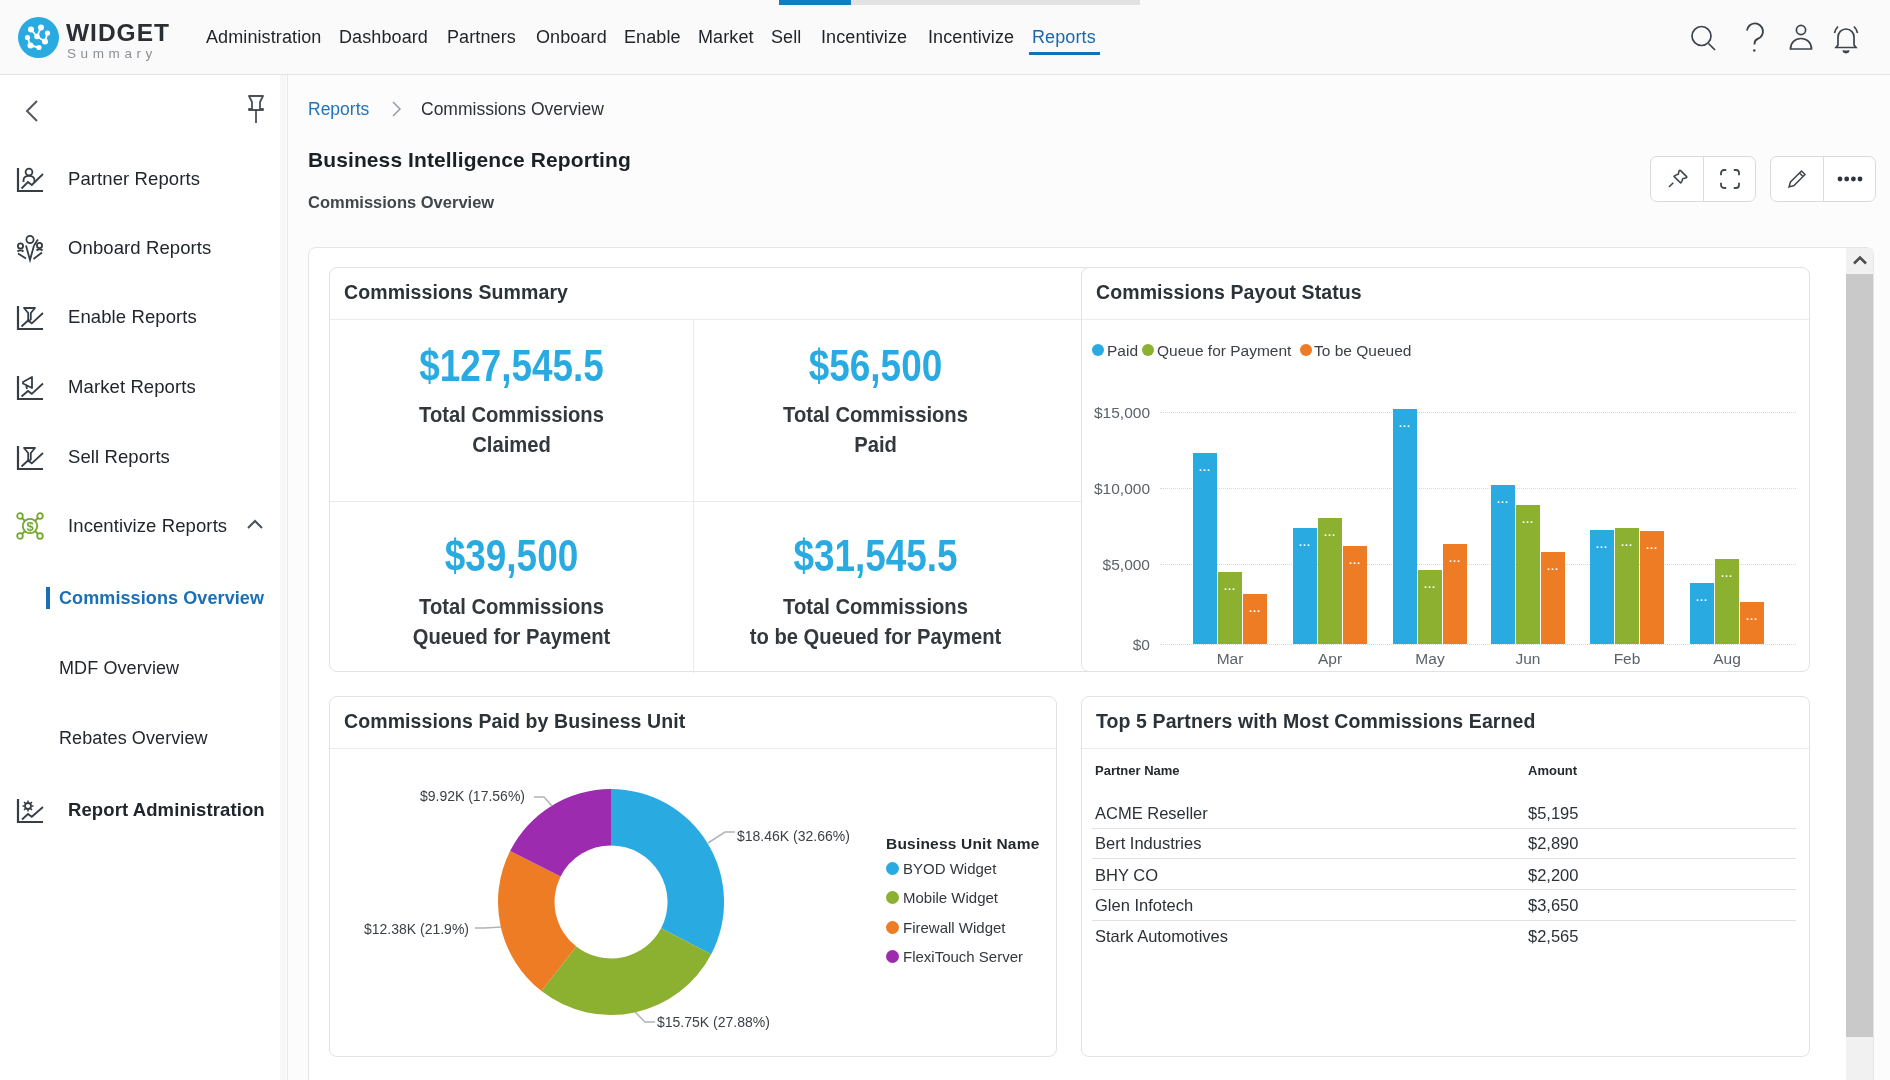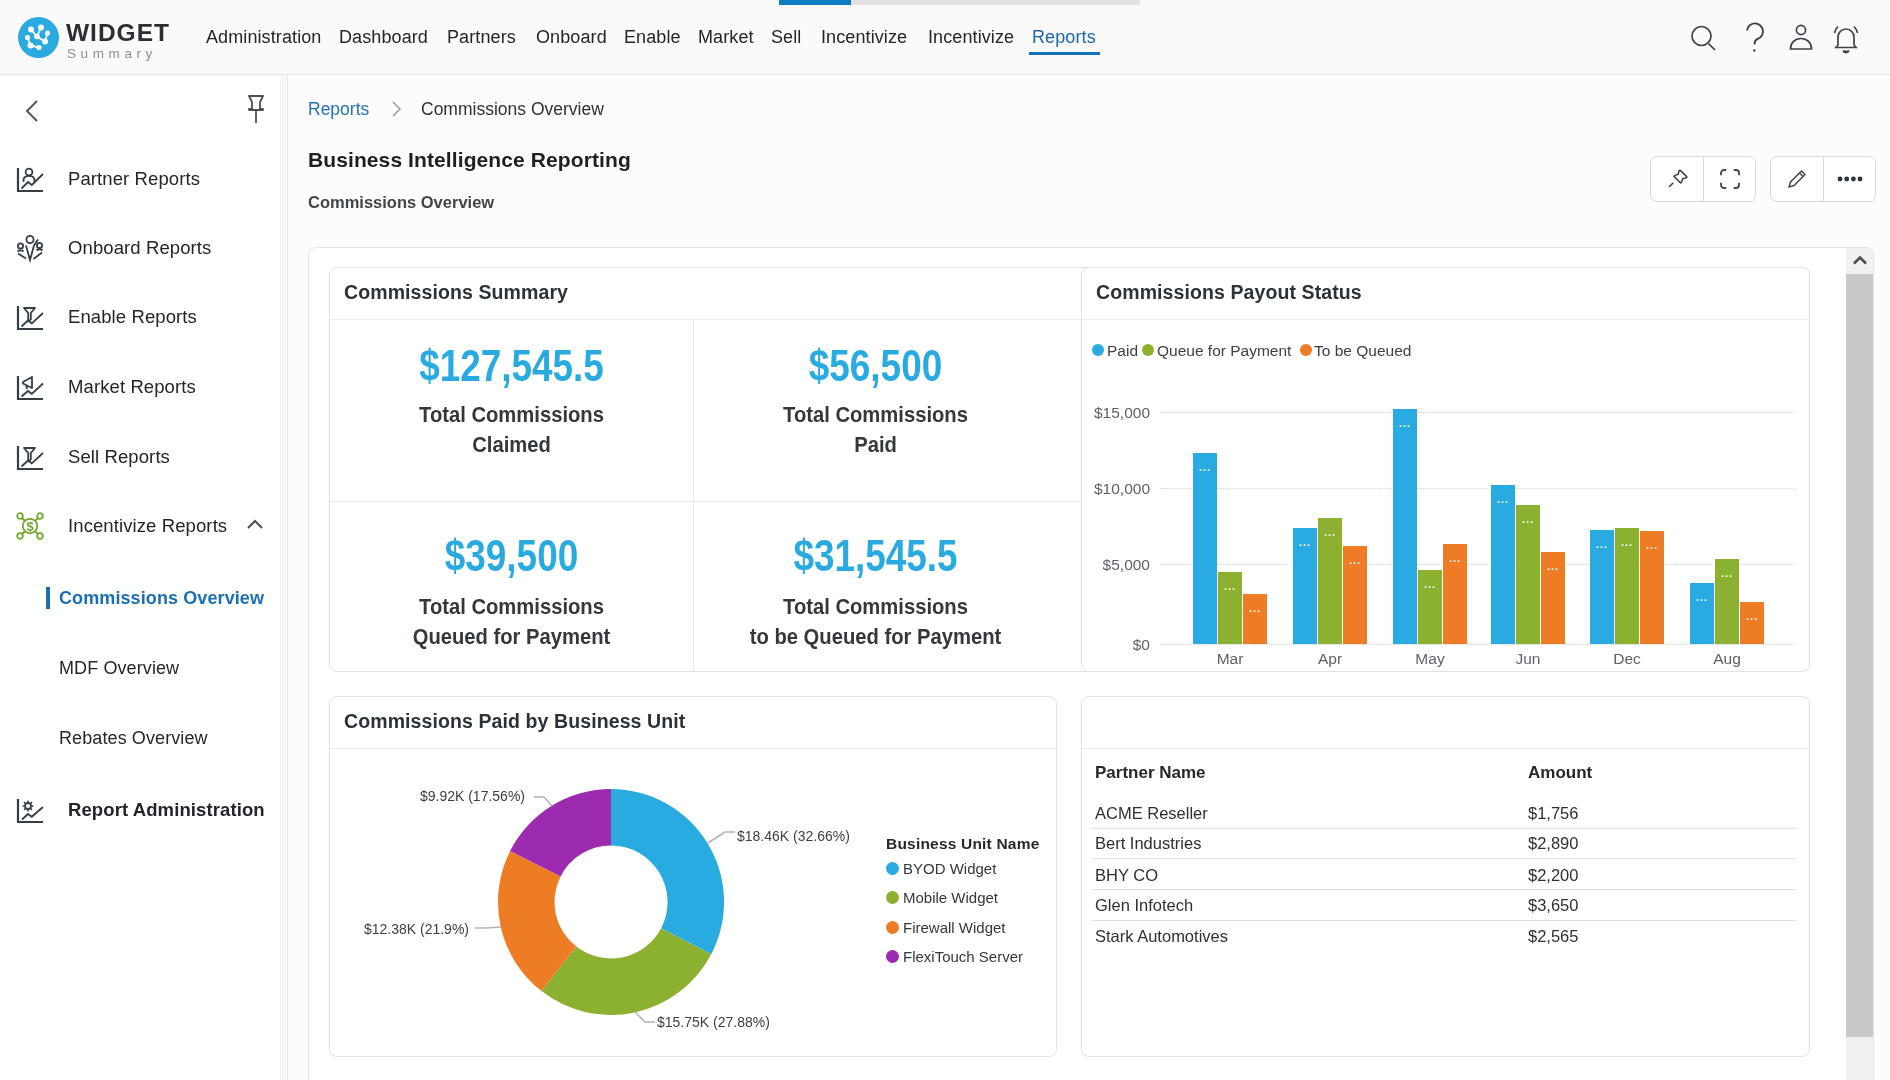--- a/index.html
+++ b/index.html
@@ -50,21 +50,21 @@
 #c1-v { position:absolute; left:363px; top:51px; width:1px; height:354px; background:#e8eaec; }
 #c1-h { position:absolute; left:0; top:233px; width:100%; height:1px; background:#e8eaec; }
 
 .ylab { position:absolute; width:60px; text-align:right; font-size:15.5px; color:#5c6269; }
 .xlab { position:absolute; width:60px; text-align:center; font-size:15.5px; color:#5c6269; }
 .grid { position:absolute; left:1160px; width:636px; height:0; border-top:1.5px dotted #d8d8d8; }
 .bar { position:absolute; }
 .bar i { position:absolute; top:8px; width:100%; text-align:center; font-style:normal; color:#fff; font-size:11px; font-weight:700; letter-spacing:1px; }
 .leg-dot { display:inline-block; width:13px; height:13px; border-radius:50%; margin-right:4px; vertical-align:-1px; }
 
-.t-head { position:absolute; font-size:17px; font-weight:700; color:#24292e; }
+.t-head { position:absolute; font-size:13px; font-weight:700; color:#24292e; }
 .t-cell { position:absolute; font-size:16.5px; color:#2b3136; }
 .t-sep { position:absolute; left:1092px; width:704px; height:1px; background:#dfe2e5; }
 
 .dleg { position:absolute; font-size:15px; color:#33383d; }
 .dlab { position:absolute; font-size:14px; color:#3c4147; }
 </style>
 </head>
 <body>
 
 <div id="header"></div>
@@ -261,21 +261,21 @@
 <div class="ylab" style="left:1090px;top:556px">$5,000</div>
 <div class="ylab" style="left:1090px;top:636px">$0</div>
 <div class="grid" style="top:412px"></div>
 <div class="grid" style="top:488px"></div>
 <div class="grid" style="top:564px"></div>
 <div class="grid" style="top:644px"></div>
 <div class="xlab" style="left:1200px;top:650px">Mar</div>
 <div class="xlab" style="left:1300px;top:650px">Apr</div>
 <div class="xlab" style="left:1400px;top:650px">May</div>
 <div class="xlab" style="left:1498px;top:650px">Jun</div>
-<div class="xlab" style="left:1597px;top:650px">Dec</div>
+<div class="xlab" style="left:1597px;top:650px">Feb</div>
 <div class="xlab" style="left:1697px;top:650px">Aug</div>
 
 <div class="bar" style="left:1193px;top:453px;width:24px;height:191px;background:#29abe2">
     <i>...</i>
   </div>
 <div class="bar" style="left:1218px;top:572px;width:24px;height:72px;background:#8cb030">
     <i>...</i>
   </div>
 <div class="bar" style="left:1243px;top:594px;width:24px;height:50px;background:#ee7c24">
     <i>...</i>
@@ -351,26 +351,27 @@
 <div class="dlab" style="left:657px;top:1014px">$15.75K (27.88%)</div>
 <div class="dlab" style="left:330px;top:921px;width:139px;text-align:right">$12.38K (21.9%)</div>
 <div class="dlab" style="left:386px;top:788px;width:139px;text-align:right">$9.92K (17.56%)</div>
 <div class="dleg" style="left:886px;top:835px;font-weight:700;color:#24292e;font-size:15.5px;letter-spacing:0.2px">Business Unit Name</div>
 <div class="dleg" style="left:886px;top:860px"><span class="leg-dot" style="background:#29abe2"></span>BYOD Widget</div>
 <div class="dleg" style="left:886px;top:889px"><span class="leg-dot" style="background:#8cb030"></span>Mobile Widget</div>
 <div class="dleg" style="left:886px;top:919px"><span class="leg-dot" style="background:#ee7c24"></span>Firewall Widget</div>
 <div class="dleg" style="left:886px;top:948px"><span class="leg-dot" style="background:#9d2baf"></span>FlexiTouch Server</div>
 
 <div class="card" id="card4">
+  <div class="card-title">Top 5 Partners with Most Commissions Earned</div>
   <div class="card-hr"></div>
 </div>
 <div class="t-head" style="left:1095px;top:763px">Partner Name</div>
 <div class="t-head" style="left:1528px;top:763px">Amount</div>
 <div class="t-cell" style="left:1095px;top:804px">ACME Reseller</div>
-<div class="t-cell" style="left:1528px;top:804px">$1,756</div>
+<div class="t-cell" style="left:1528px;top:804px">$5,195</div>
 <div class="t-sep" style="top:828px"></div>
 <div class="t-cell" style="left:1095px;top:834px">Bert Industries</div>
 <div class="t-cell" style="left:1528px;top:834px">$2,890</div>
 <div class="t-sep" style="top:858px"></div>
 <div class="t-cell" style="left:1095px;top:866px">BHY CO</div>
 <div class="t-cell" style="left:1528px;top:866px">$2,200</div>
 <div class="t-sep" style="top:889px"></div>
 <div class="t-cell" style="left:1095px;top:896px">Glen Infotech</div>
 <div class="t-cell" style="left:1528px;top:896px">$3,650</div>
 <div class="t-sep" style="top:920px"></div>

